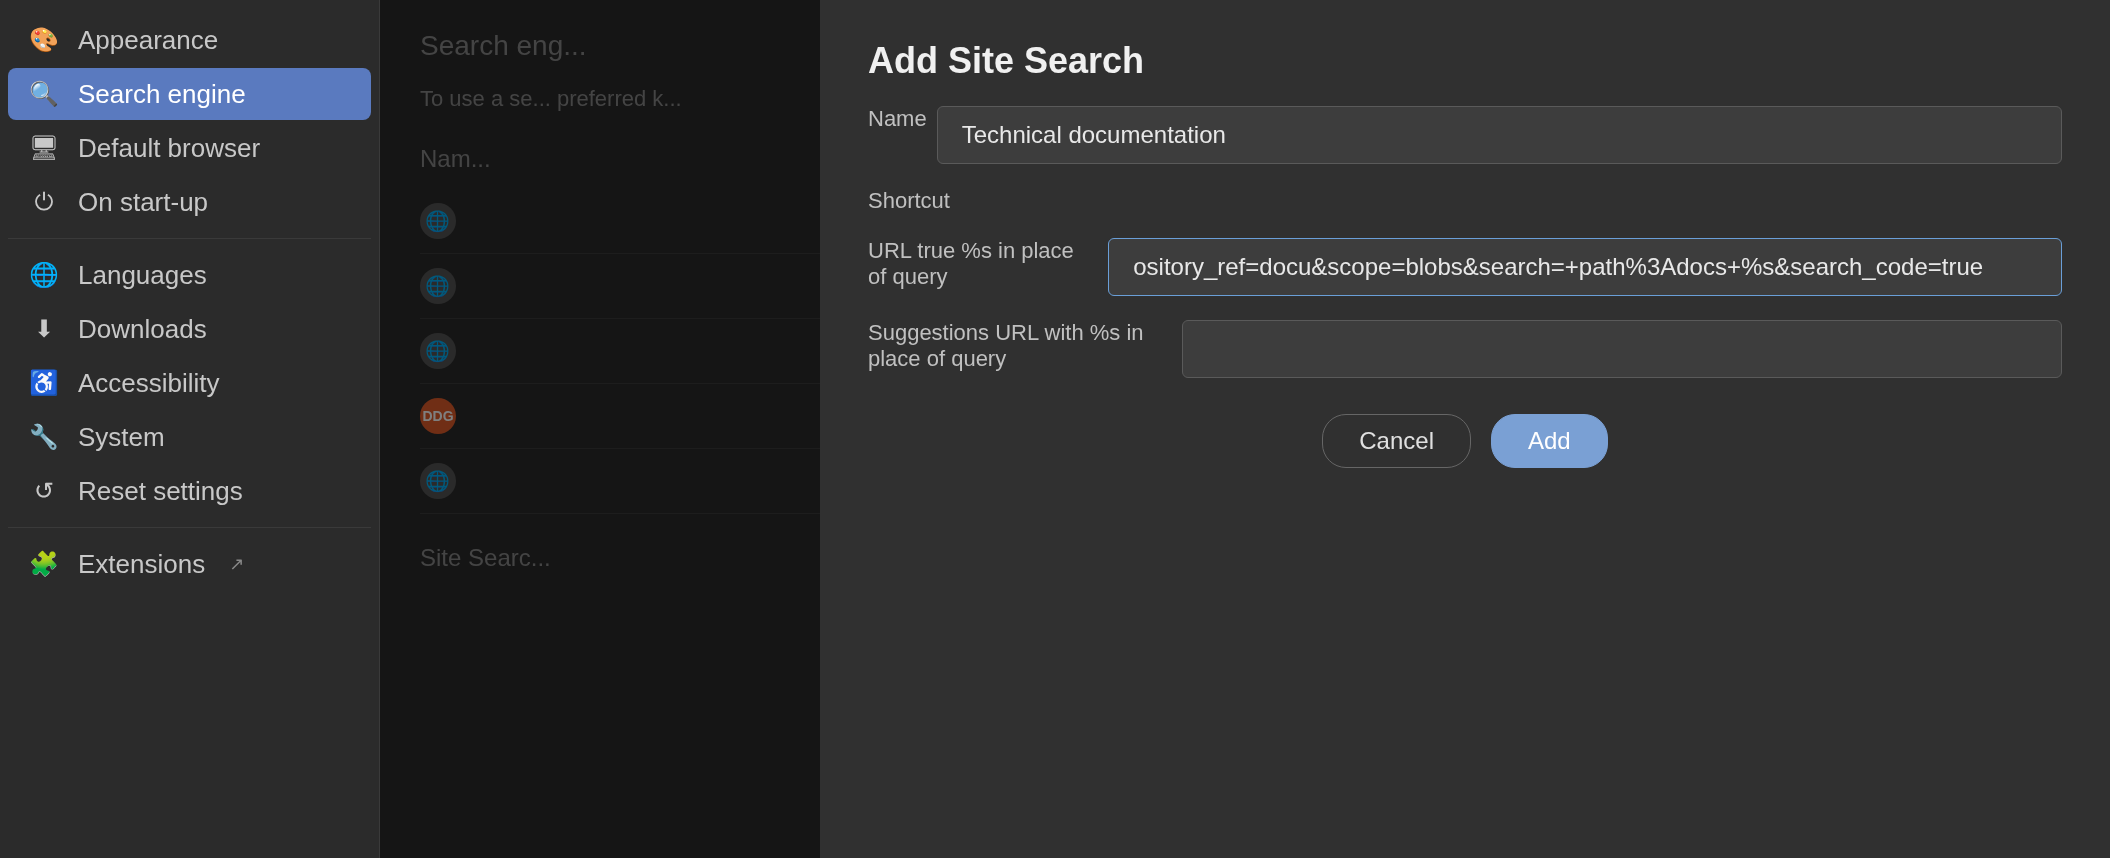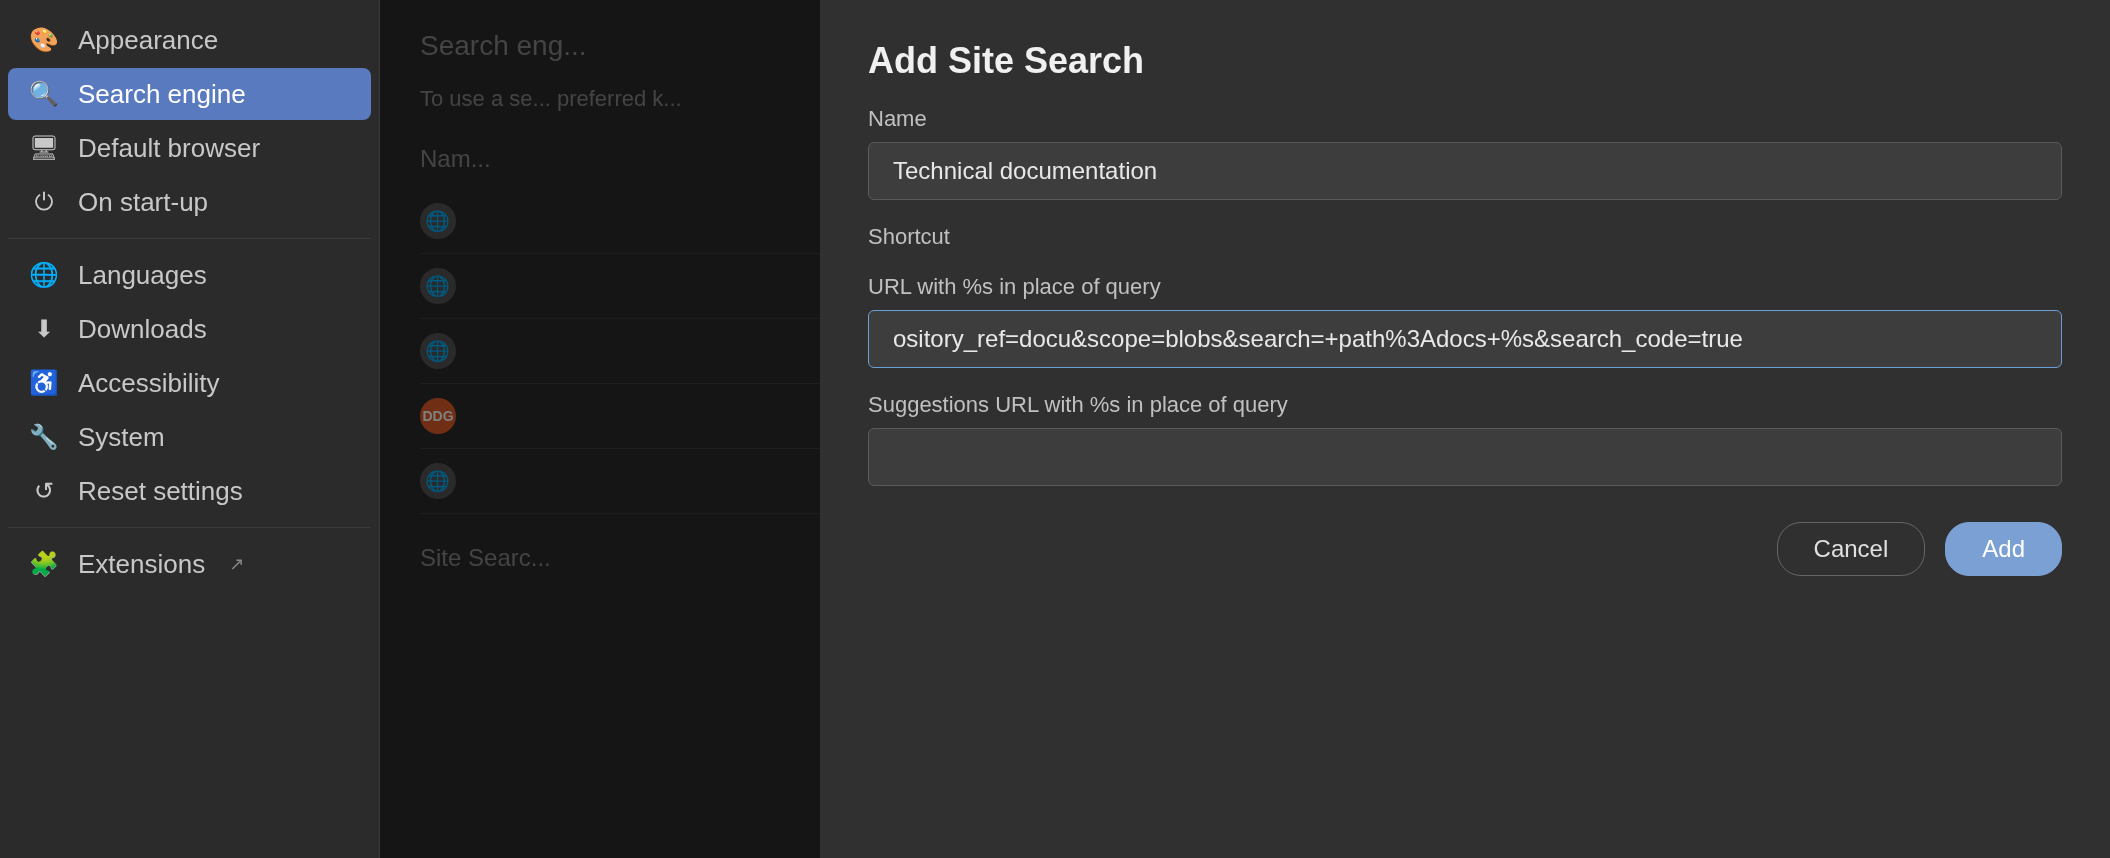--- a/index.html
+++ b/index.html
@@ -130,21 +130,21 @@
     }
 
     .dialog-title {
       font-size: 36px;
       font-weight: 700;
       color: #f0f0f0;
     }
 
     .form-group {
       display: flex;
-      flex-direction: column;
+      flex-direction: row;
       gap: 10px;
     }
 
     .form-label {
       font-size: 22px;
       color: #c0c0c0;
     }
 
     .form-input {
       background: #3d3d3d;
@@ -155,21 +155,21 @@
       color: #e8e8e8;
       outline: none;
       width: 100%;
     }
     .form-input.url-focused {
       border-color: #6a9fd8;
     }
 
     .dialog-buttons {
       display: flex;
-      justify-content: flex-end;
+      justify-content: center;
       gap: 20px;
       margin-top: 12px;
     }
 
     .btn {
       padding: 12px 36px;
       border-radius: 24px;
       font-size: 24px;
       cursor: pointer;
       border: 1.5px solid #666;
@@ -270,21 +270,21 @@
   <div class="form-group">
     <label class="form-label">Name</label>
     <input class="form-input" value="Technical documentation" placeholder="Technical documentation" style="">
   </div>
 
   <div class="form-group">
     <label class="form-label">Shortcut</label>
   </div>
 
   <div class="form-group">
-    <label class="form-label">URL with %s in place of query</label>
+    <label class="form-label">URL true %s in place of query</label>
     <input class="form-input url-focused" value="ository_ref=docu&amp;scope=blobs&amp;search=+path%3Adocs+%s&amp;search_code=true" placeholder="" style="">
   </div>
 
   <div class="form-group">
     <label class="form-label">Suggestions URL with %s in place of query</label>
     <input class="form-input" value="" placeholder="" style="">
   </div>
 
   <div class="dialog-buttons">
     <button class="btn btn-cancel">Cancel</button>

